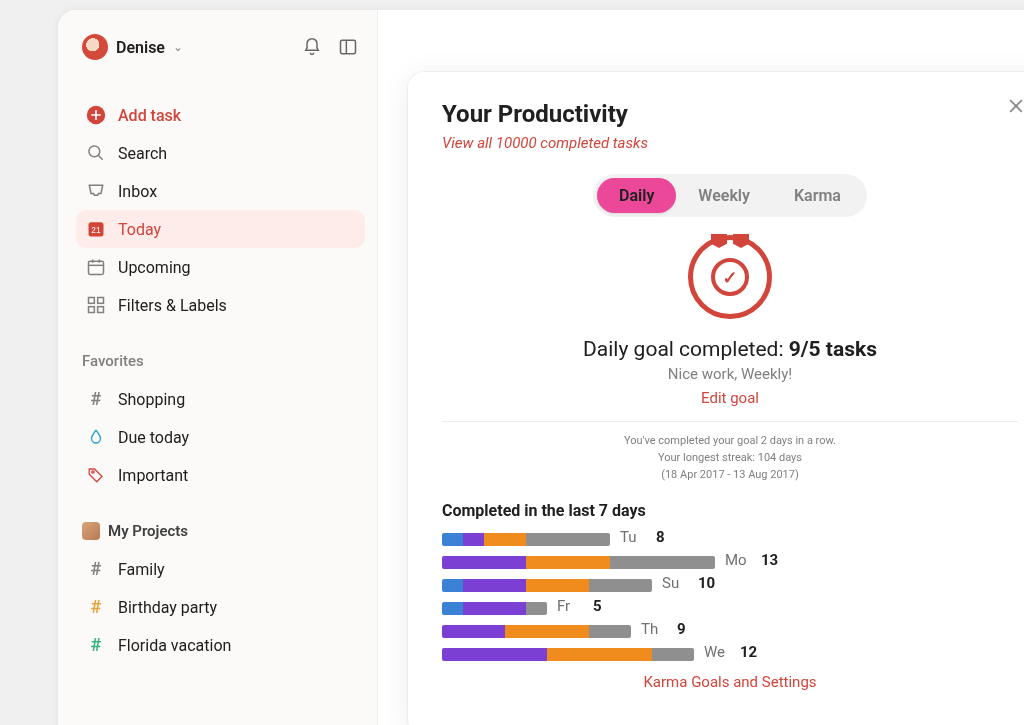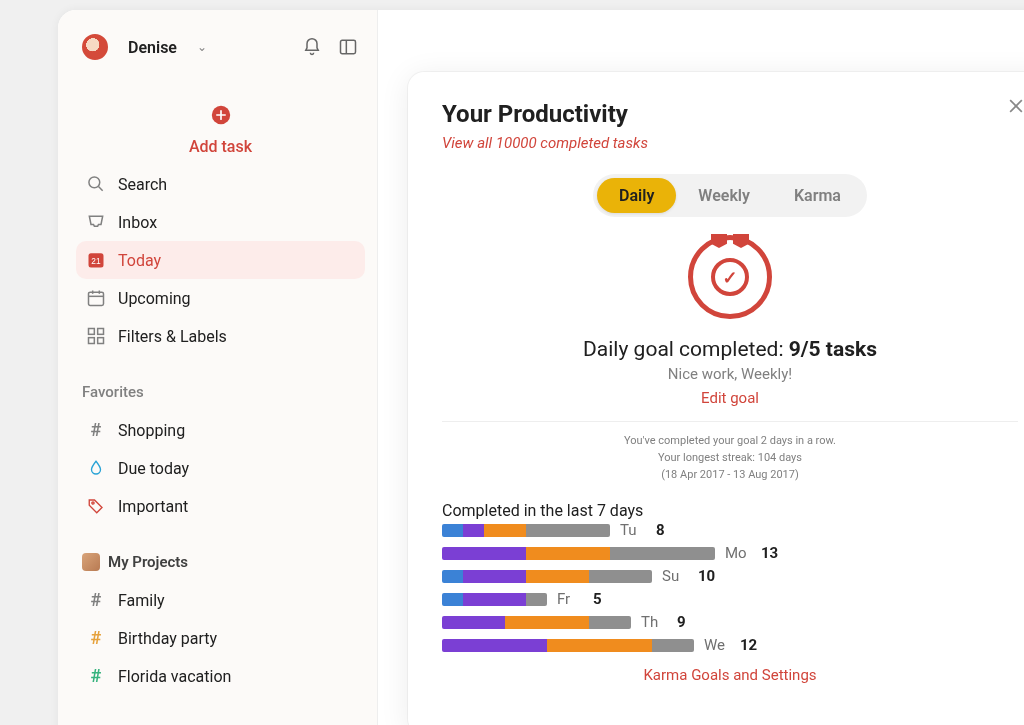--- a/index.html
+++ b/index.html
@@ -31,21 +31,21 @@
   }
   .sidebar-header {
     display: flex;
     align-items: center;
     justify-content: space-between;
     padding: 4px 6px 8px 6px;
   }
   .user-chip {
     display: flex;
     align-items: center;
-    gap: 20px;
+    gap: 8px;
     cursor: pointer;
   }
   .avatar {
     width: 26px; height: 26px; border-radius: 50%;
     background: radial-gradient(circle at 40% 40%, #f7d9c4 35%, #d44a3a 36%);
     border: 2px solid #d44a3a;
   }
   .user-name { font-weight: 600; font-size: 16px; color: #202020; }
   .chevron { font-size: 12px; color: #888; }
   .header-icons { display: flex; gap: 14px; }
@@ -55,21 +55,21 @@
   .side-heading {
     color: #808080; font-size: 15px; font-weight: 500;
     padding: 4px 8px 10px 6px;
   }
   .side-item {
     display: flex; align-items: center; gap: 12px;
     padding: 9px 10px; border-radius: 10px;
     font-size: 16px; color: #202020; cursor: pointer;
   }
   .side-item.active { background: #fdecea; color: #d1453b; }
-  .side-item.add { color: #d1453b; font-weight: 500; flex-direction: column; }
+  .side-item.add { color: #d1453b; font-weight: 500; }
   .side-icon { width: 20px; height: 20px; display:flex; align-items:center; justify-content:center; flex-shrink:0; color:#808080; }
   .side-item.active .side-icon { color: #d1453b; }
   .side-item.add .side-icon { color: #d1453b; }
 
   .hash { font-size: 18px; font-weight: 600; line-height: 1; }
 
   
   .main {
     flex: 1;
     position: relative;
@@ -96,21 +96,21 @@
     margin: 22px auto 0 auto;
     display: flex; justify-content: center;
   }
   .seg {
     display: inline-flex; background: #f2f2f2; border-radius: 999px; padding: 4px;
   }
   .seg-item {
     padding: 8px 22px; border-radius: 999px; font-size: 16px; font-weight:600;
     color: #808080; cursor: pointer;
   }
-  .seg-item.active { background: #eab308; color: #202020; box-shadow: 0 1px 3px rgba(0,0,0,0.1); }
+  .seg-item.active { background: #ec4899; color: #202020; box-shadow: 0 1px 3px rgba(0,0,0,0.1); }
 
   .medal-wrap { display:flex; justify-content:center; margin-top: 18px; }
   .medal {
     width: 84px; height: 84px; border: 5px solid #d1453b; border-radius: 50%;
     display:flex; align-items:center; justify-content:center; position:relative;
   }
   .medal-inner {
     width: 38px; height: 38px; border: 4px solid #d1453b; border-radius:50%;
     display:flex; align-items:center; justify-content:center; color:#d1453b; font-size:18px; font-weight:700;
   }
@@ -121,22 +121,22 @@
   .ribbon { width:16px; height:14px; background:#d1453b; clip-path: polygon(0 0,100% 0,100% 70%,50% 100%,0 70%); }
 
   .goal-line { text-align:center; margin-top: 18px; font-size: 21px; }
   .goal-line b { font-weight: 700; }
   .nice { text-align:center; color:#808080; font-size:15px; margin-top:4px; }
   .edit-goal { text-align:center; color:#d1453b; font-size:15px; margin-top:6px; cursor:pointer; }
 
   .divider { border-top:1px solid #eee; margin: 14px 0 10px 0; }
   .streak { text-align:center; color:#808080; font-size:11px; line-height:1.55; }
 
-  .chart-title { font-size:16px; font-weight:400; margin-top: 18px; margin-bottom:1px; }
-  .bar-row { display:flex; align-items:center; gap:10px; margin-bottom:5px; font-size:15px; }
+  .chart-title { font-size:16px; font-weight:700; margin-top: 18px; margin-bottom:8px; }
+  .bar-row { display:flex; align-items:flex-end; gap:10px; margin-bottom:5px; font-size:15px; }
   .bar { height:13px; display:flex; border-radius:2px; overflow:hidden; }
   .bar-label { color:#707070; width:26px; }
   .bar-val { font-weight:700; }
 
   .karma-link { text-align:center; color:#d1453b; font-size:15px; margin-top:12px; cursor:pointer; }
 </style>
 </head>
 <body>
 
 <div class="app">

